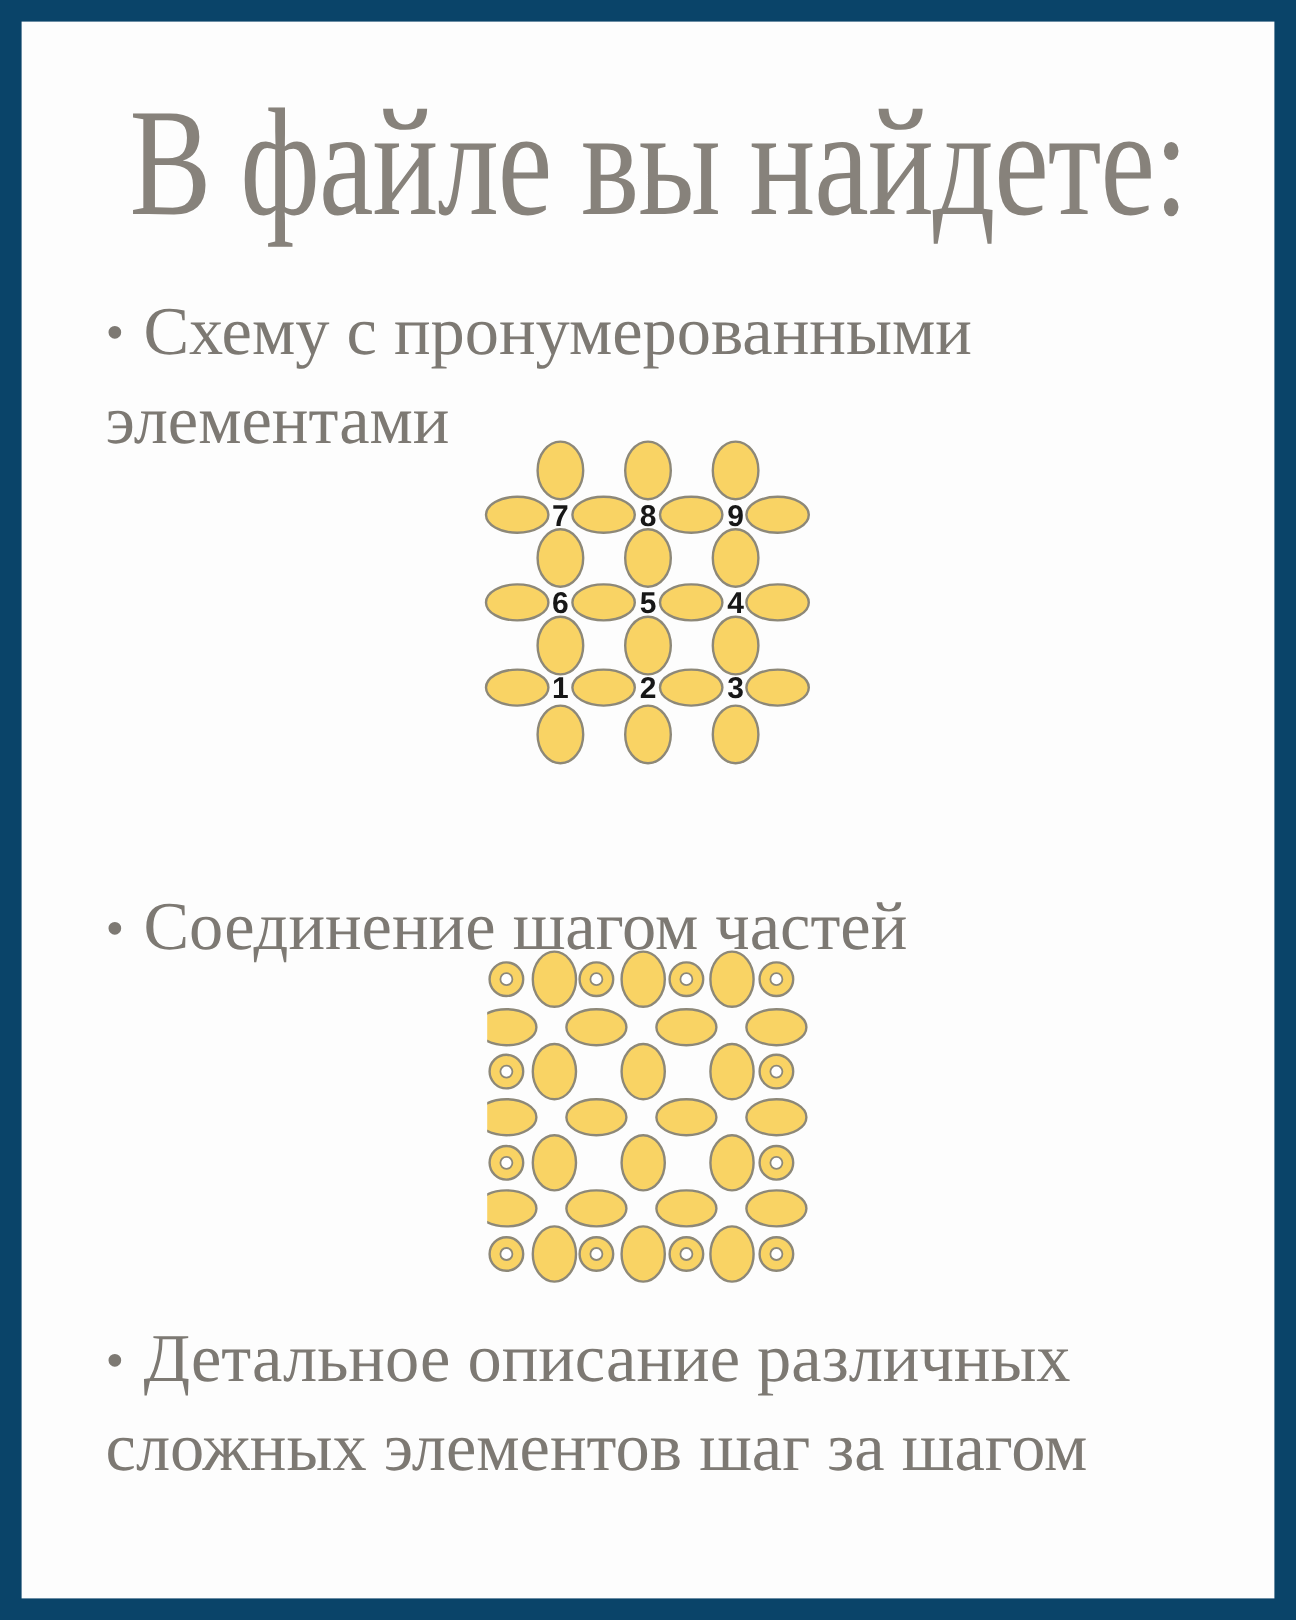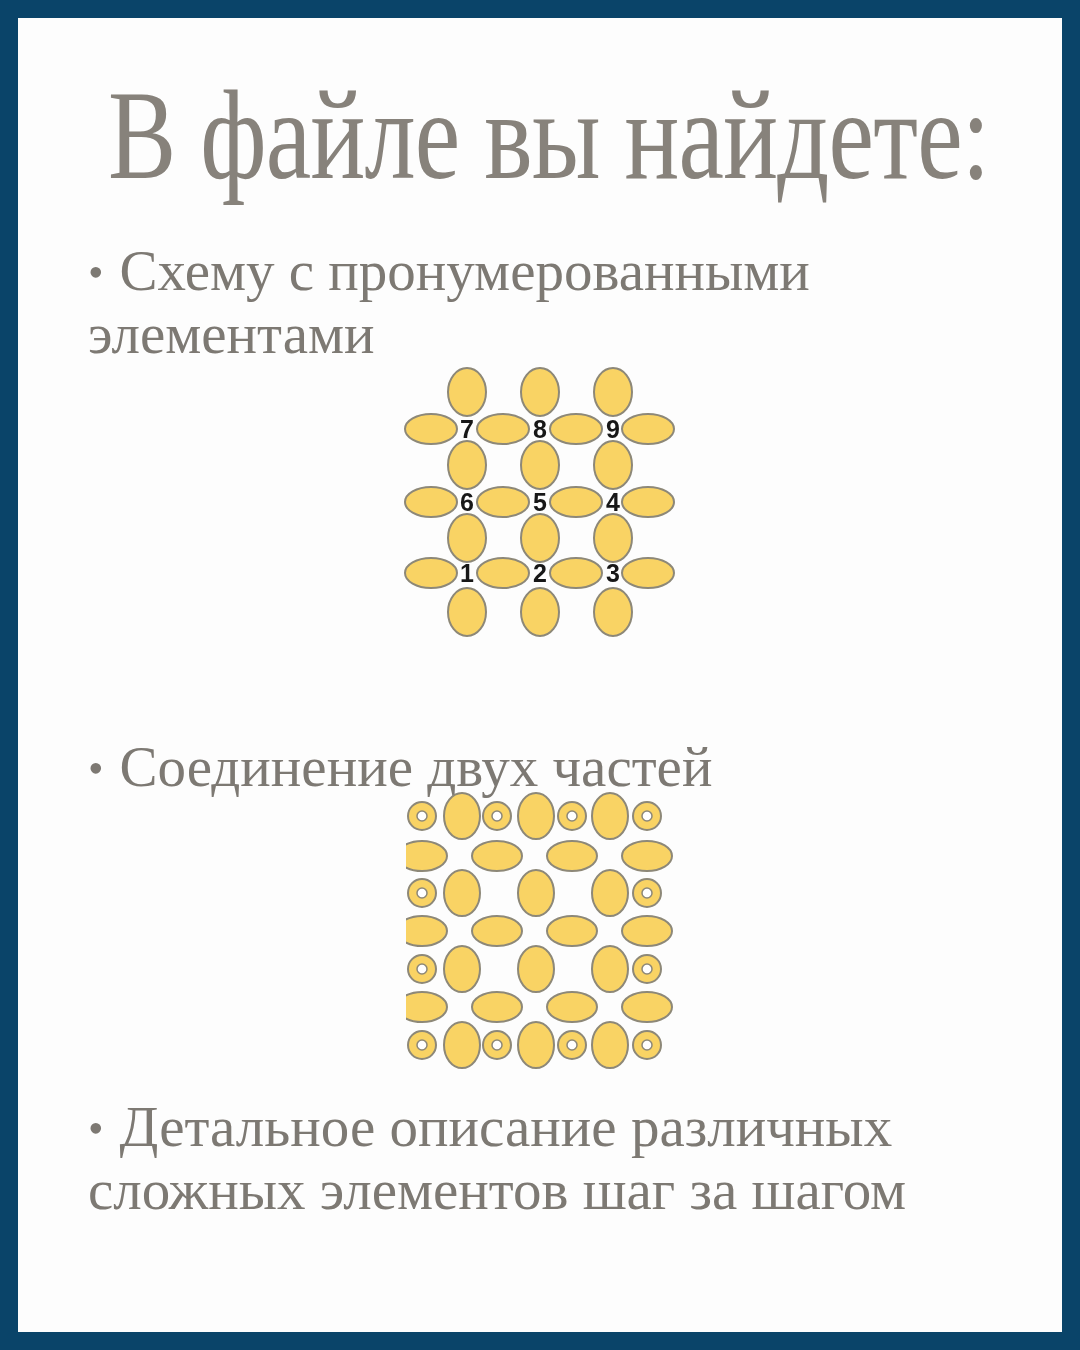--- a/index.html
+++ b/index.html
@@ -16,21 +16,21 @@
   }
   .title{
     position:absolute;top:62px;left:0;width:1080px;margin:0;
     text-align:center;font-weight:normal;font-size:128px;
     color:var(--title,#87827b);
     transform:scaleX(0.8);transform-origin:50% 50%;
     white-space:nowrap;letter-spacing:-1px;
   }
   .bullet{
     position:absolute;left:88px;right:40px;margin:0;
-    font-size:57px;line-height:61px;
+    font-size:57px;line-height:74px;
     color:var(--text,#7d7973);
   }
   .b1{top:240px}
   .b2{top:736px}
   .b3{top:1096px}
   .marker{display:inline-block;margin-right:16px;font-size:0.78em;vertical-align:0.07em;}
   .diag{position:absolute;}
   .d1{left:400px;top:362px;}
   .d2{left:406px;top:788px;}
 </style>
@@ -72,21 +72,21 @@
     <text x="140" y="76" fill="#171717" font-size="25" font-weight="bold" text-anchor="middle" font-family="&quot;Liberation Sans&quot;, sans-serif">8</text>
     <text x="213" y="76" fill="#171717" font-size="25" font-weight="bold" text-anchor="middle" font-family="&quot;Liberation Sans&quot;, sans-serif">9</text>
     <text x="67" y="149" fill="#171717" font-size="25" font-weight="bold" text-anchor="middle" font-family="&quot;Liberation Sans&quot;, sans-serif">6</text>
     <text x="140" y="149" fill="#171717" font-size="25" font-weight="bold" text-anchor="middle" font-family="&quot;Liberation Sans&quot;, sans-serif">5</text>
     <text x="213" y="149" fill="#171717" font-size="25" font-weight="bold" text-anchor="middle" font-family="&quot;Liberation Sans&quot;, sans-serif">4</text>
     <text x="67" y="220" fill="#171717" font-size="25" font-weight="bold" text-anchor="middle" font-family="&quot;Liberation Sans&quot;, sans-serif">1</text>
     <text x="140" y="220" fill="#171717" font-size="25" font-weight="bold" text-anchor="middle" font-family="&quot;Liberation Sans&quot;, sans-serif">2</text>
     <text x="213" y="220" fill="#171717" font-size="25" font-weight="bold" text-anchor="middle" font-family="&quot;Liberation Sans&quot;, sans-serif">3</text>
   </svg>
 
-<p class="bullet b2"><span class="marker">•</span><span>Соединение двух частей</span></p>
+<p class="bullet b2"><span class="marker">•</span><span>Соединение шагом частей</span></p>
 
 <svg class="diag d2" width="270" height="284" viewBox="0 0 270 284">
     <ellipse cx="56" cy="28" rx="18" ry="23" fill="#f9d364" stroke="#8d8878" stroke-width="2"></ellipse>
     <ellipse cx="130" cy="28" rx="18" ry="23" fill="#f9d364" stroke="#8d8878" stroke-width="2"></ellipse>
     <ellipse cx="204" cy="28" rx="18" ry="23" fill="#f9d364" stroke="#8d8878" stroke-width="2"></ellipse>
     <ellipse cx="56" cy="105" rx="18" ry="23" fill="#f9d364" stroke="#8d8878" stroke-width="2"></ellipse>
     <ellipse cx="130" cy="105" rx="18" ry="23" fill="#f9d364" stroke="#8d8878" stroke-width="2"></ellipse>
     <ellipse cx="204" cy="105" rx="18" ry="23" fill="#f9d364" stroke="#8d8878" stroke-width="2"></ellipse>
     <ellipse cx="56" cy="181" rx="18" ry="23" fill="#f9d364" stroke="#8d8878" stroke-width="2"></ellipse>
     <ellipse cx="130" cy="181" rx="18" ry="23" fill="#f9d364" stroke="#8d8878" stroke-width="2"></ellipse>

